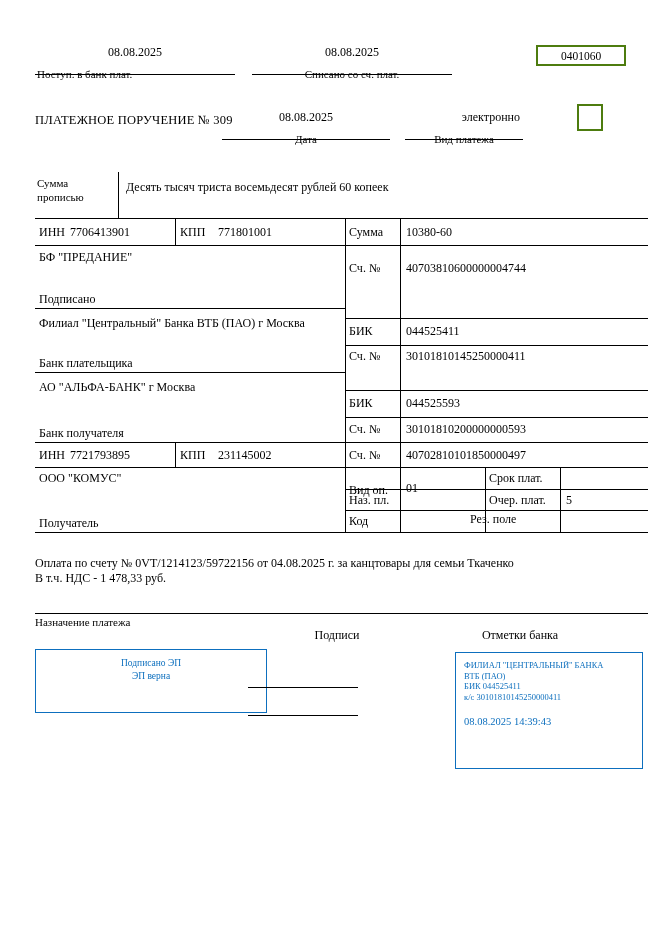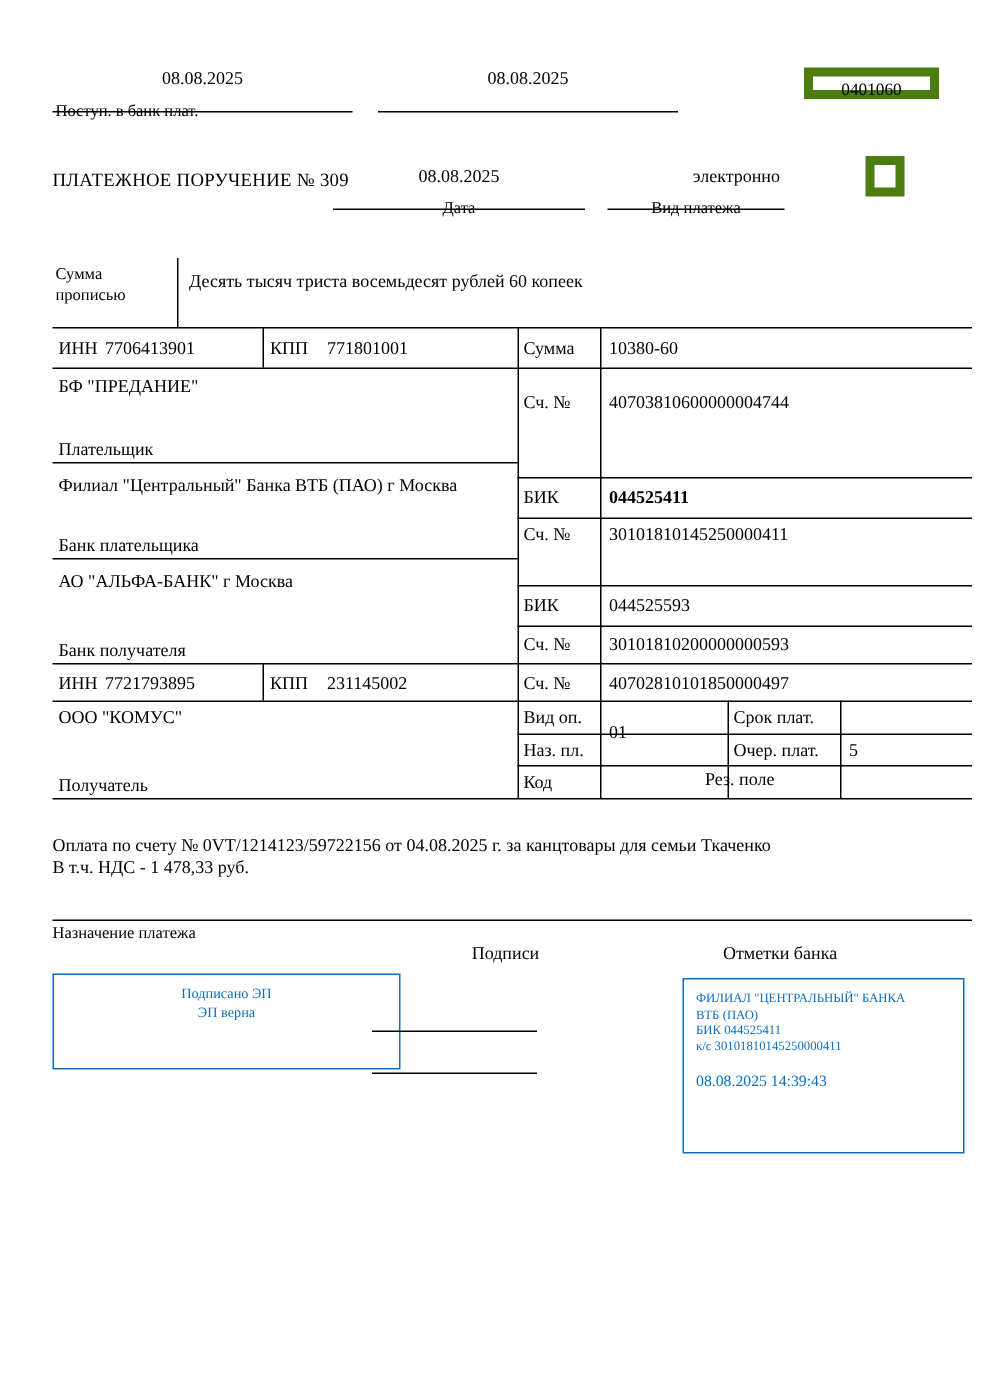--- a/index.html
+++ b/index.html
@@ -15,21 +15,21 @@
     color:#000;
     overflow:hidden;
   }
   .abs { position:absolute; }
   .t { position:absolute; white-space:nowrap; line-height:1.18; }
   .small { font-size:11px; }
   .b { font-weight:normal; }
   .ctr { text-align:center; }
   .rt { text-align:right; }
   .ul { border-bottom:1px solid #000; padding-bottom:15px; }
-  .box { border:6px solid #4d7c0f; }
+  .box { border:2px solid #4d7c0f; }
   .hline { position:absolute; height:0; border-top:1px solid #000; }
   .vline { position:absolute; width:0; border-left:1px solid #000; }
   .esign-box {
     position:absolute; left:35px; top:649px; width:232px; height:64px;
     border:1px solid var(--stamp-blue);
     color:var(--stamp-blue);
     text-align:center;
   }
   .esign-box .l1 { font-size:9.5px; margin-top:8px; }
   .esign-box .l2 { font-size:12.5px; font-weight:bold; margin-top:3px; }
@@ -47,20 +47,21 @@
 </style>
 </head>
 <body>
 
 <div class="page">
 
   <div class="t ul ctr" style="left:35px; top:45px; width:200px;">08.08.2025</div>
   <div class="t small" style="left:37px; top:68px;">Поступ. в банк плат.</div>
 
   <div class="t ul ctr" style="left:252px; top:45px; width:200px;">08.08.2025</div>
+  <div class="t small ctr" style="left:252px; top:68px; width:200px;">Списано со сч. плат.</div>
 
   <div class="abs box ctr" style="left:536px; top:45px; width:90px; height:21px; line-height:19px; font-size:11.5px;">0401060</div>
 
   <div class="t b" style="left:35px; top:113px; font-size:12.5px; letter-spacing:0.2px;">ПЛАТЕЖНОЕ ПОРУЧЕНИЕ № 309</div>
   <div class="t ul ctr" style="left:222px; top:110px; width:168px;">08.08.2025</div>
   <div class="t small ctr" style="left:222px; top:133px; width:168px;">Дата</div>
   <div class="t ul rt" style="left:405px; top:110px; width:118px; padding-right:3px;">электронно</div>
   <div class="t small ctr" style="left:405px; top:133px; width:118px;">Вид платежа</div>
   <div class="abs box" style="left:577px; top:104px; width:26px; height:27px;"></div>
 
@@ -91,49 +92,49 @@
   <div class="vline" style="left:560px; top:467px; height:65px;"></div>
 
   <div class="t" style="left:39px;  top:225px;">ИНН</div>
   <div class="t" style="left:70px;  top:225px;">7706413901</div>
   <div class="t" style="left:180px; top:225px;">КПП</div>
   <div class="t" style="left:218px; top:225px;">771801001</div>
   <div class="t" style="left:349px; top:225px;">Сумма</div>
   <div class="t" style="left:406px; top:225px;">10380-60</div>
 
   <div class="t" style="left:39px; top:250px;">БФ "ПРЕДАНИЕ"</div>
-  <div class="t" style="left:39px; top:292px;">Плательщик</div>
+  <div class="t" style="left:39px; top:292px;">Подписано</div>
   <div class="t" style="left:349px; top:261px;">Сч. №</div>
   <div class="t" style="left:406px; top:261px;">40703810600000004744</div>
 
   <div class="t" style="left:39px; top:316px;">Филиал "Центральный" Банка ВТБ (ПАО) г Москва</div>
   <div class="t" style="left:39px; top:356px;">Банк плательщика</div>
   <div class="t" style="left:349px; top:324px;">БИК</div>
-  <div class="t" style="left:406px; top:324px;font-weight:bold;">044525411</div>
+  <div class="t" style="left:406px; top:324px;">044525411</div>
   <div class="t" style="left:349px; top:349px;">Сч. №</div>
   <div class="t" style="left:406px; top:349px;">30101810145250000411</div>
 
   <div class="t" style="left:39px; top:380px;">АО "АЛЬФА-БАНК" г Москва</div>
   <div class="t" style="left:39px; top:426px;">Банк получателя</div>
   <div class="t" style="left:349px; top:396px;">БИК</div>
   <div class="t" style="left:406px; top:396px;">044525593</div>
   <div class="t" style="left:349px; top:422px;">Сч. №</div>
   <div class="t" style="left:406px; top:422px;">30101810200000000593</div>
 
   <div class="t" style="left:39px;  top:448px;">ИНН</div>
   <div class="t" style="left:70px;  top:448px;">7721793895</div>
   <div class="t" style="left:180px; top:448px;">КПП</div>
   <div class="t" style="left:218px; top:448px;">231145002</div>
   <div class="t" style="left:349px; top:448px;">Сч. №</div>
   <div class="t" style="left:406px; top:448px;">40702810101850000497</div>
 
   <div class="t" style="left:39px; top:471px;">ООО "КОМУС"</div>
   <div class="t" style="left:39px; top:516px;">Получатель</div>
 
-  <div class="t" style="left:349px; top:471px;">Вид оп.</div>
+  <div class="t" style="left:349px; top:483px;">Вид оп.</div>
   <div class="t" style="left:406px; top:481px;">01</div>
   <div class="t" style="left:489px; top:471px;">Срок плат.</div>
 
   <div class="t" style="left:349px; top:493px;">Наз. пл.</div>
   <div class="t" style="left:489px; top:493px;">Очер. плат.</div>
   <div class="t" style="left:566px; top:493px;">5</div>
 
   <div class="t" style="left:349px; top:514px;">Код</div>
   <div class="t" style="left:470px; top:512px;">Рез. поле</div>
 

